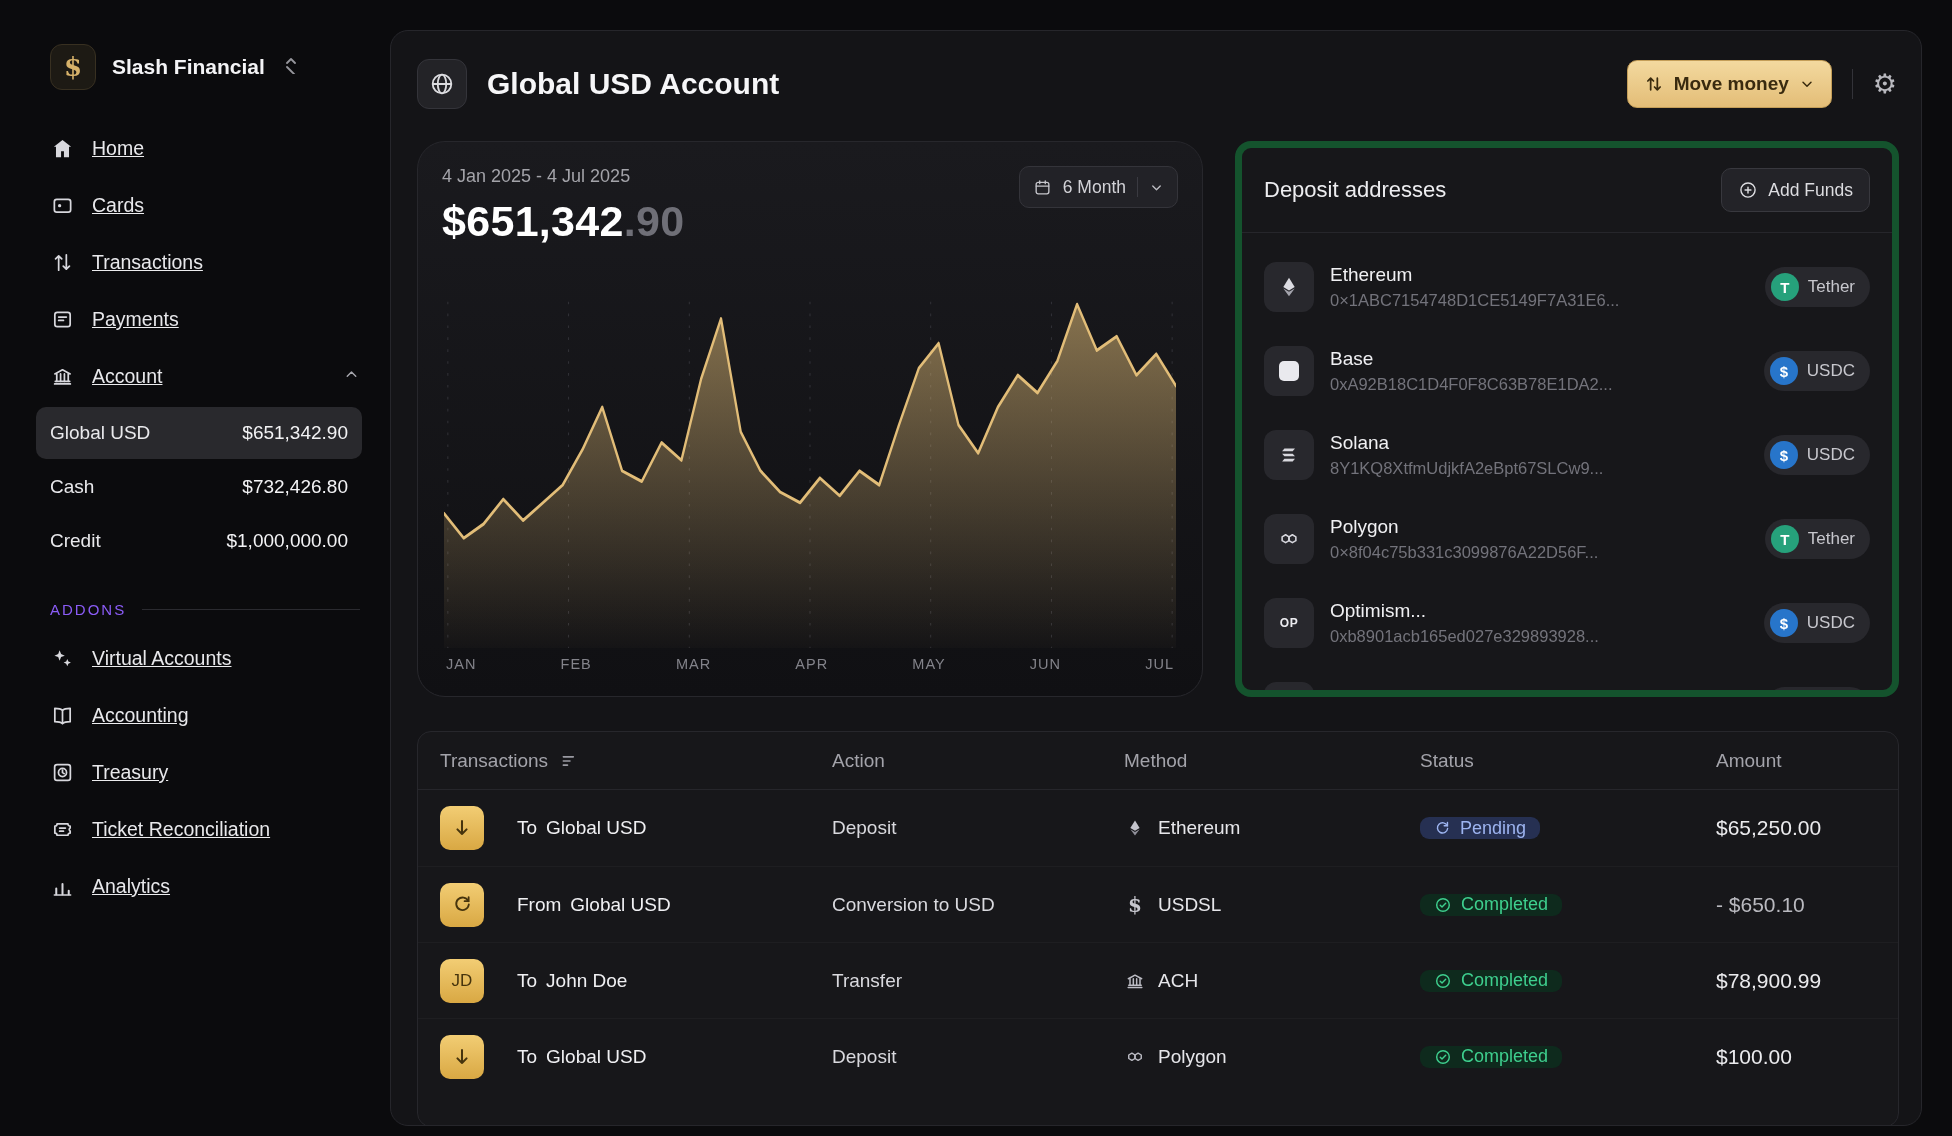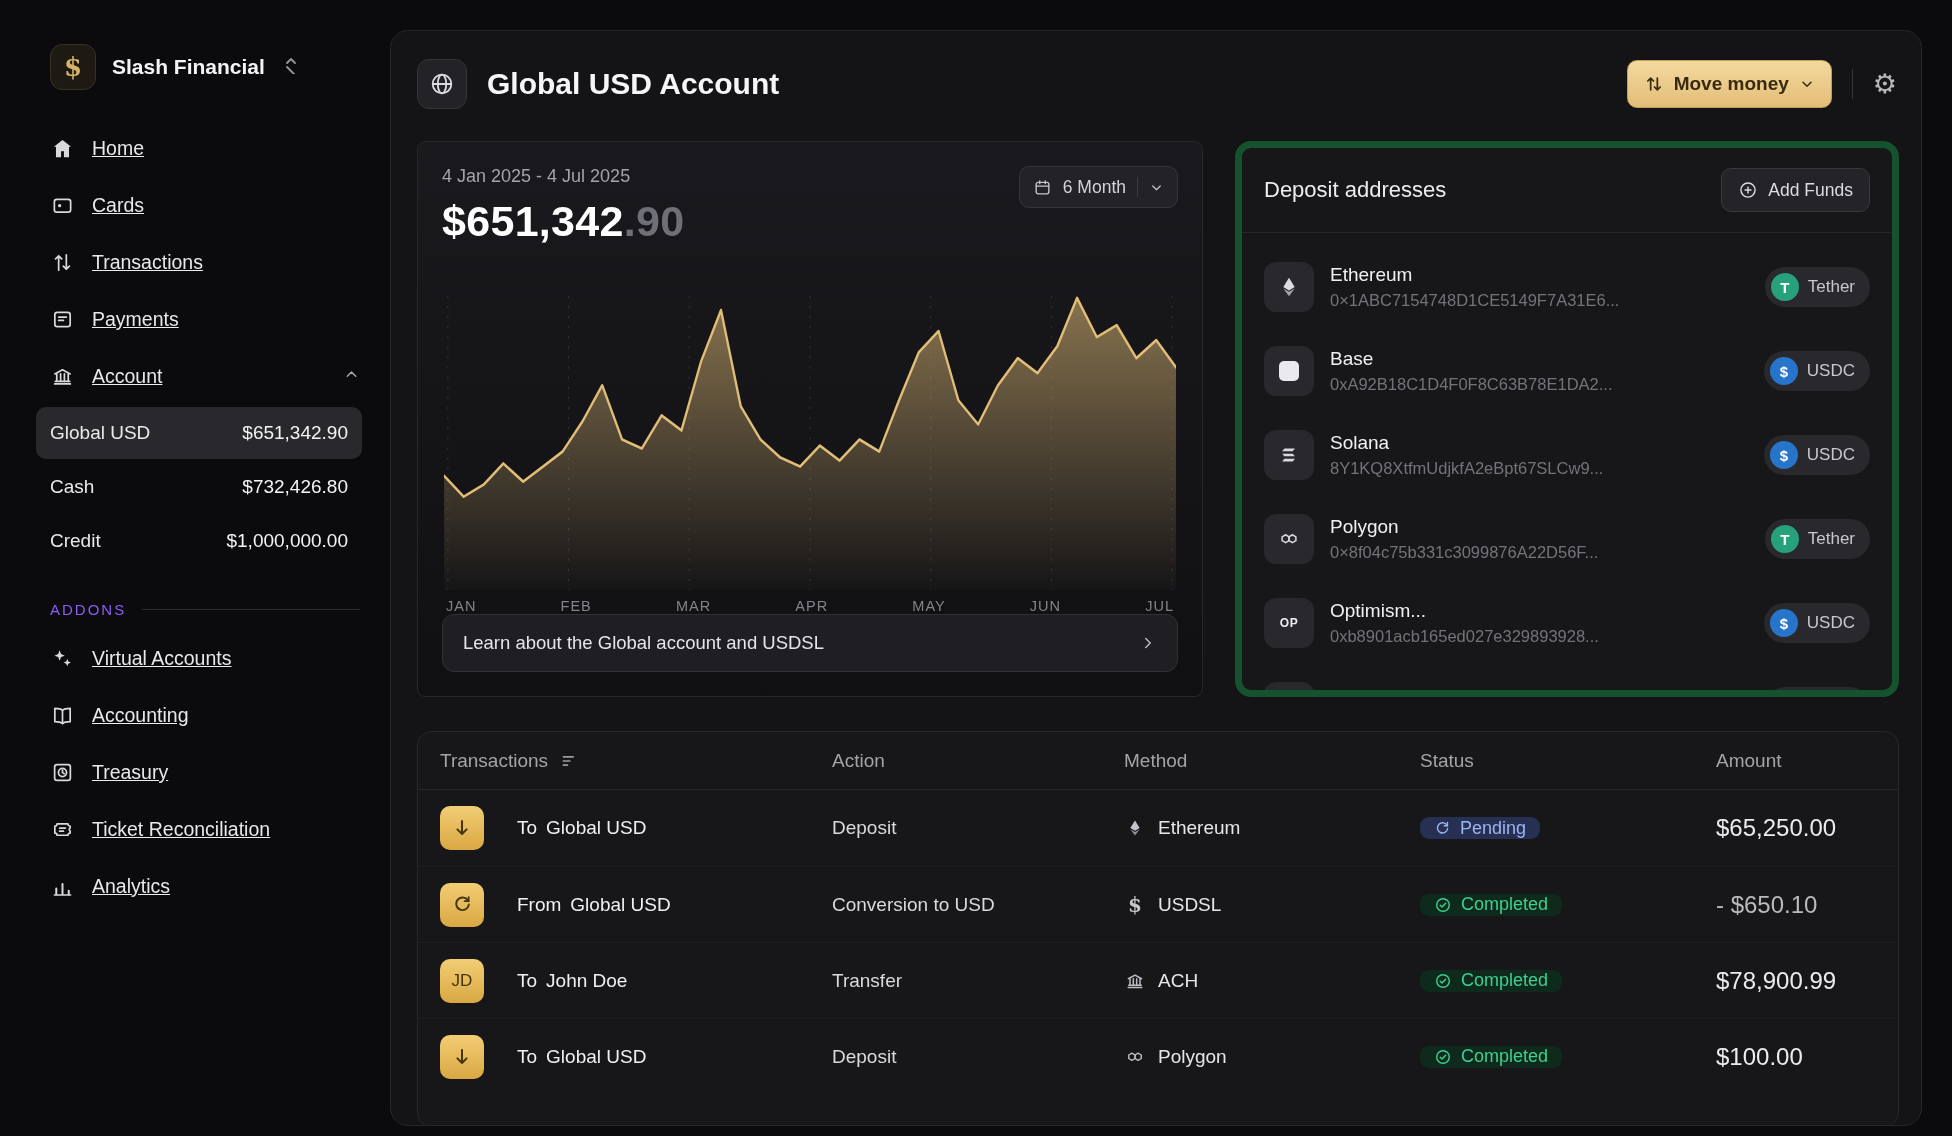--- a/index.html
+++ b/index.html
@@ -42,21 +42,21 @@
                 background:linear-gradient(180deg,#f3d99f,#e3bd77); border:1px solid #c49e58;
                 color:#392a0f; font-size:19px; font-weight:600; cursor:pointer; }
   .hdr-divider { width:1px; height:30px; background:#333339; }
   .gear { font-size:27px; color:#b8b8be; cursor:pointer; line-height:1; }
 
   .content { padding:4px 22px 0 26px; }
   .top-grid { display:flex; gap:32px; }
 
   
   .chart-card { flex:1; height:556px; background:linear-gradient(180deg,#1a1a1e,#101013);
-                border:1px solid #27272c; border-radius:8px; padding:24px; display:flex; flex-direction:column; }
+                border:1px solid #27272c; border-radius:28px; padding:24px; display:flex; flex-direction:column; }
   .chart-top { display:flex; justify-content:space-between; align-items:flex-start; }
   .date-range { font-size:18px; color:#a3a3a9; margin-bottom:10px; }
   .balance { font-size:43px; font-weight:700; color:#ffffff; letter-spacing:.3px; }
   .balance .cents { color:#6f6f77; }
   .period-pill { display:flex; align-items:center; gap:11px; height:42px; padding:0 13px;
                  background:#222227; border:1px solid #34343a; border-radius:10px;
                  font-size:17.5px; color:#d2d2d7; cursor:pointer; }
   .pp-div { width:1px; height:20px; background:#3a3a41; }
   .chart-wrap { flex:1; position:relative; margin:16px 2px 8px; }
   .chart-wrap svg { position:absolute; inset:0; width:100%; height:100%; }
@@ -107,21 +107,21 @@
                font-size:17px; font-weight:400; margin-right:33px; }
   .party { font-size:19px; color:#f0f0f3; font-weight:500; display:flex; gap:9px; }
   .cell-action { font-size:19px; color:#d9d9de; }
   .cell-method { gap:12px; font-size:19px; color:#e6e6ea; }
   .micon { color:#bcbcc4; display:flex; align-items:center; justify-content:center; width:22px; flex:none; }
   .usdsl-glyph { font-family:"DejaVu Serif",serif; font-weight:bold; font-size:20px; color:#c6c6cd; }
   .badge { display:inline-flex; align-items:center; gap:9px; height:22px; padding:0 14px;
            border-radius:9px; font-size:18px; }
   .badge.pending { background:#263052; color:#9db4f0; }
   .badge.completed { background:#0e2a1d; color:#3ecf8e; }
-  .amount { font-size:24px; color:#ebebee; }
+  .amount { font-size:21px; color:#ebebee; }
   .amount.dim { color:#b9b9bf; }
 </style>
 </head>
 <body>
 
 <div class="app">
 
   <aside class="sidebar">
     <div class="brand">
       <div class="logo">
@@ -335,28 +335,20 @@
           <div class="x-labels">
             <span>JAN</span>
             <span>FEB</span>
             <span>MAR</span>
             <span>APR</span>
             <span>MAY</span>
             <span>JUN</span>
             <span>JUL</span>
           </div>
 
-          <button class="learn-btn">
-            <span>Learn about the Global account and USDSL</span>
-            <span class="chev" style="display:flex;">
-                <svg width="18" height="18" viewBox="0 0 24 24" fill="none" stroke="currentColor" stroke-width="2" stroke-linecap="round" stroke-linejoin="round">
-                  <path d="M9 6l6 6-6 6"></path>
-                </svg>
-              </span>
-          </button>
         </section>
 
         <section class="deposit-card">
           <div class="deposit-head">
             <span class="deposit-title">Deposit addresses</span>
             <button class="add-funds">
               <span style="display:flex;">
                   <svg width="20" height="20" viewBox="0 0 24 24" fill="none" stroke="currentColor" stroke-width="1.7" stroke-linecap="round">
                     <circle cx="12" cy="12" r="8.5"></circle>
                     <path d="M12 8.5v7M8.5 12h7"></path>

